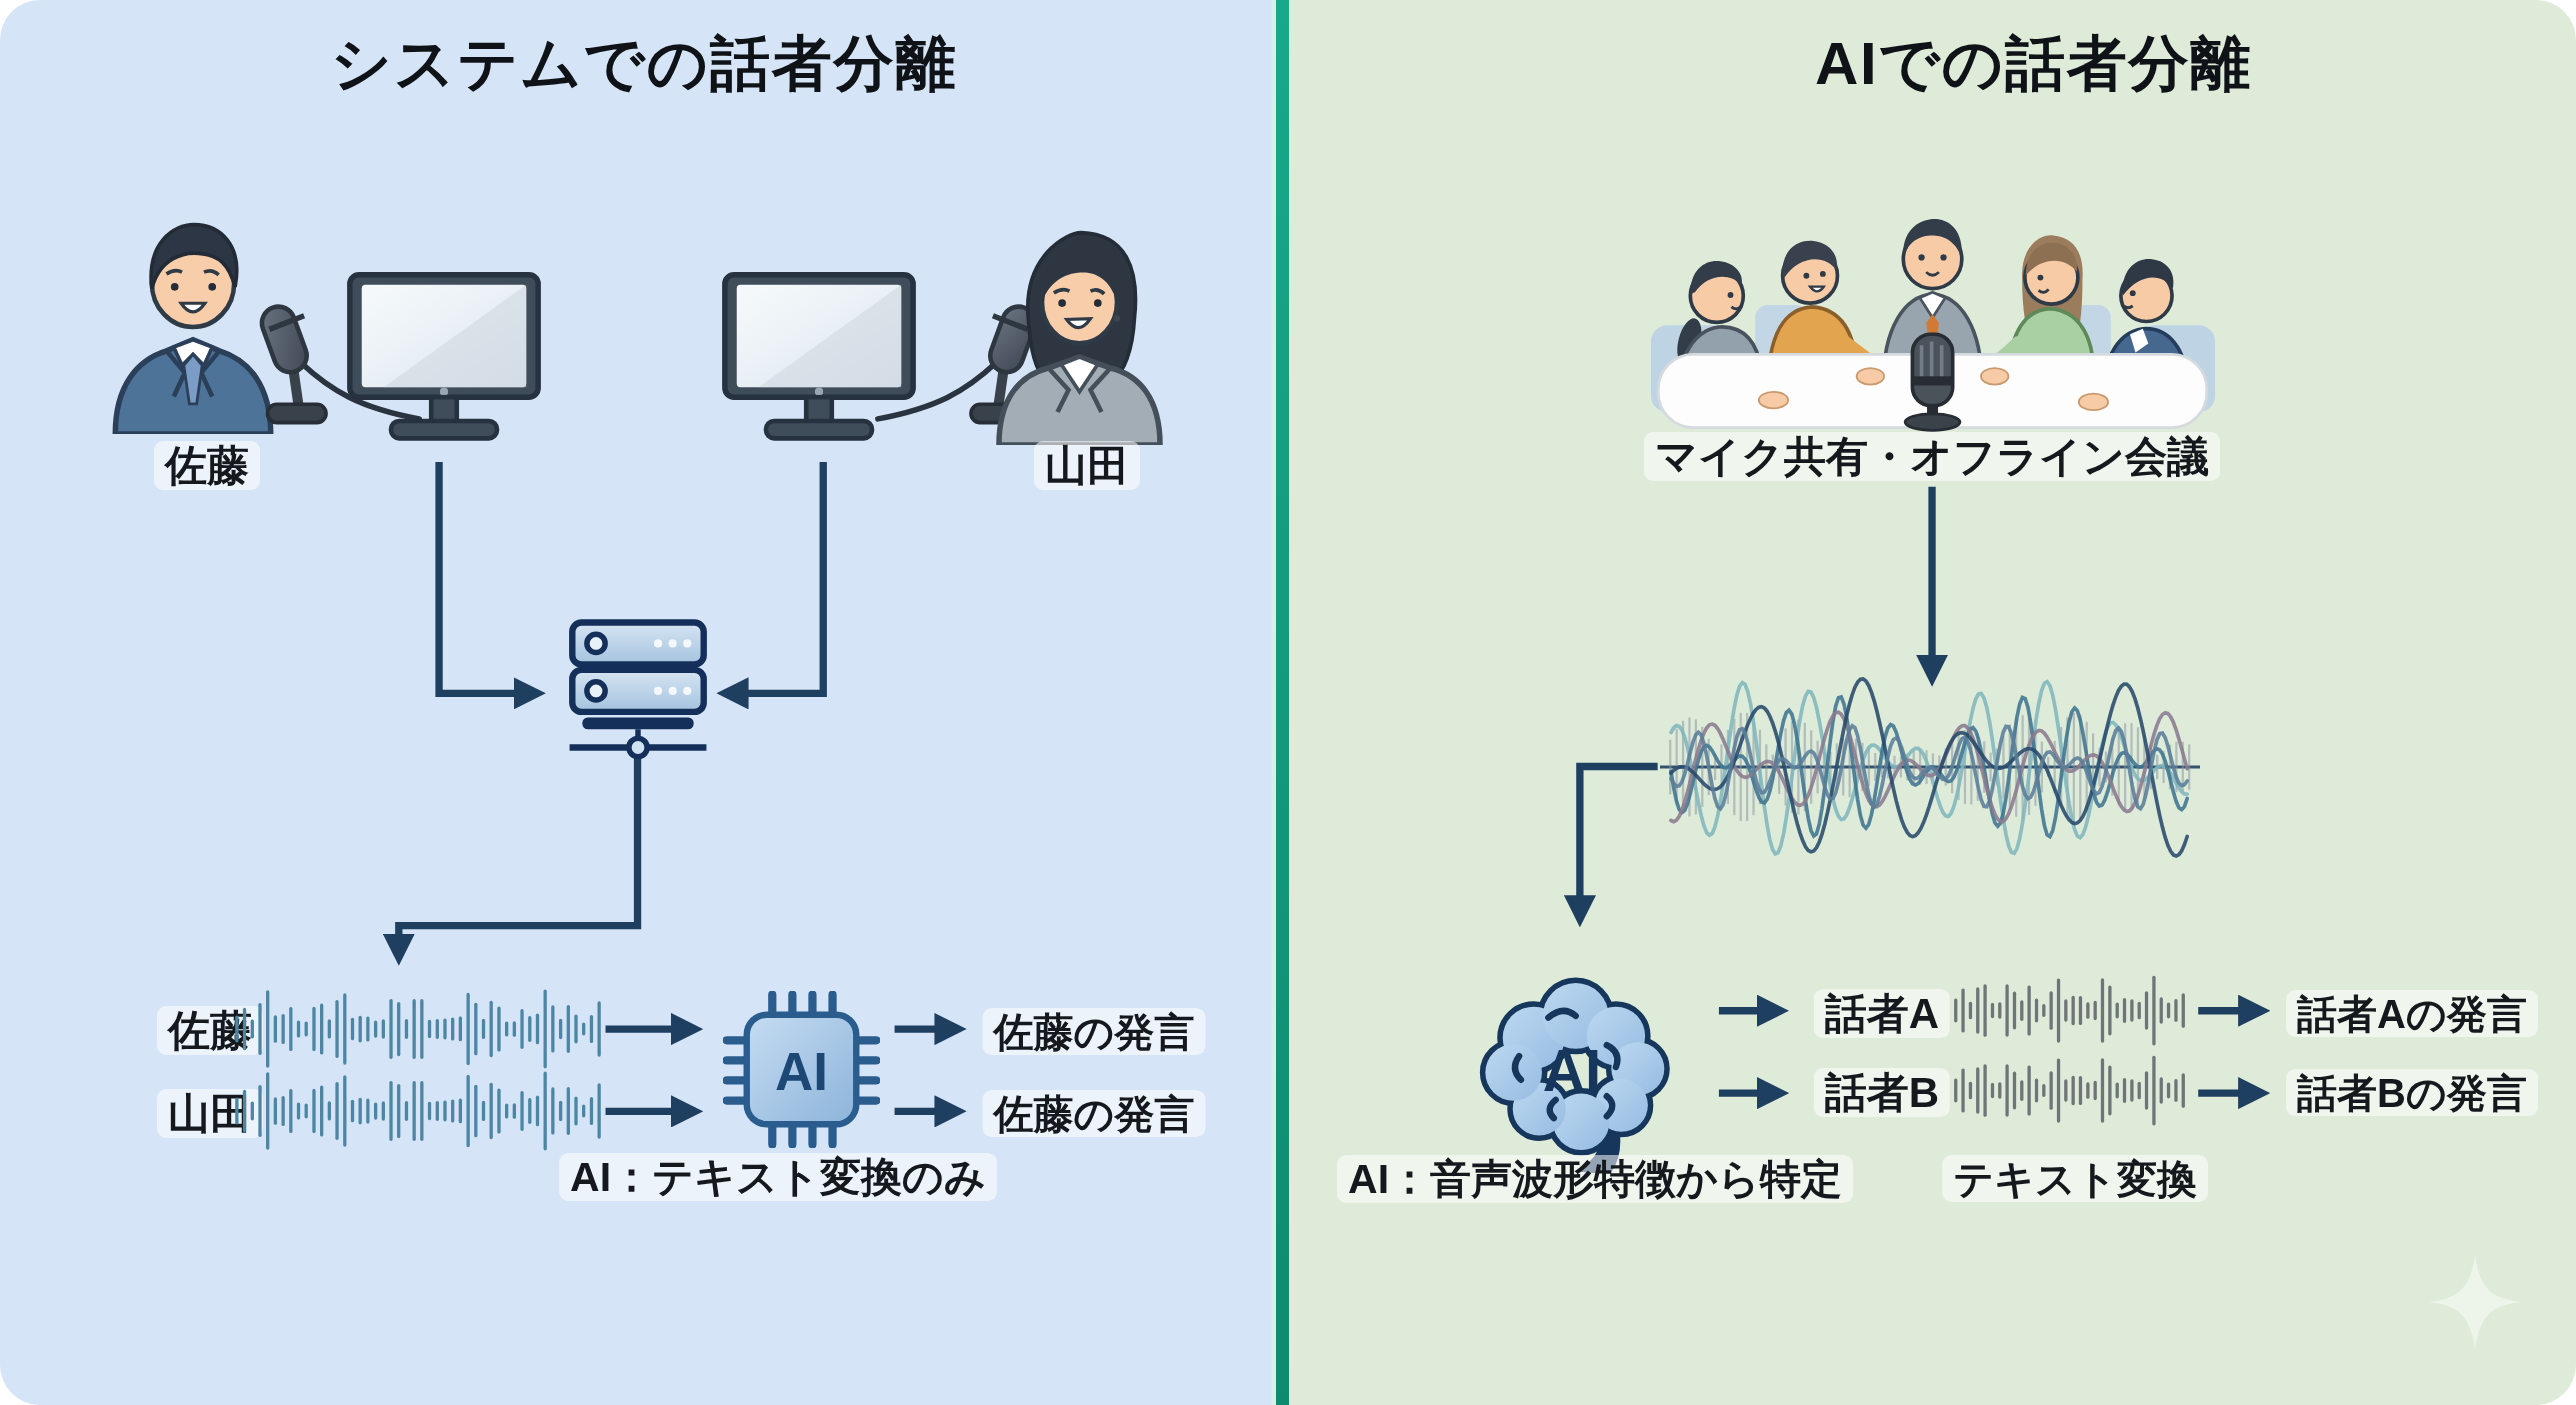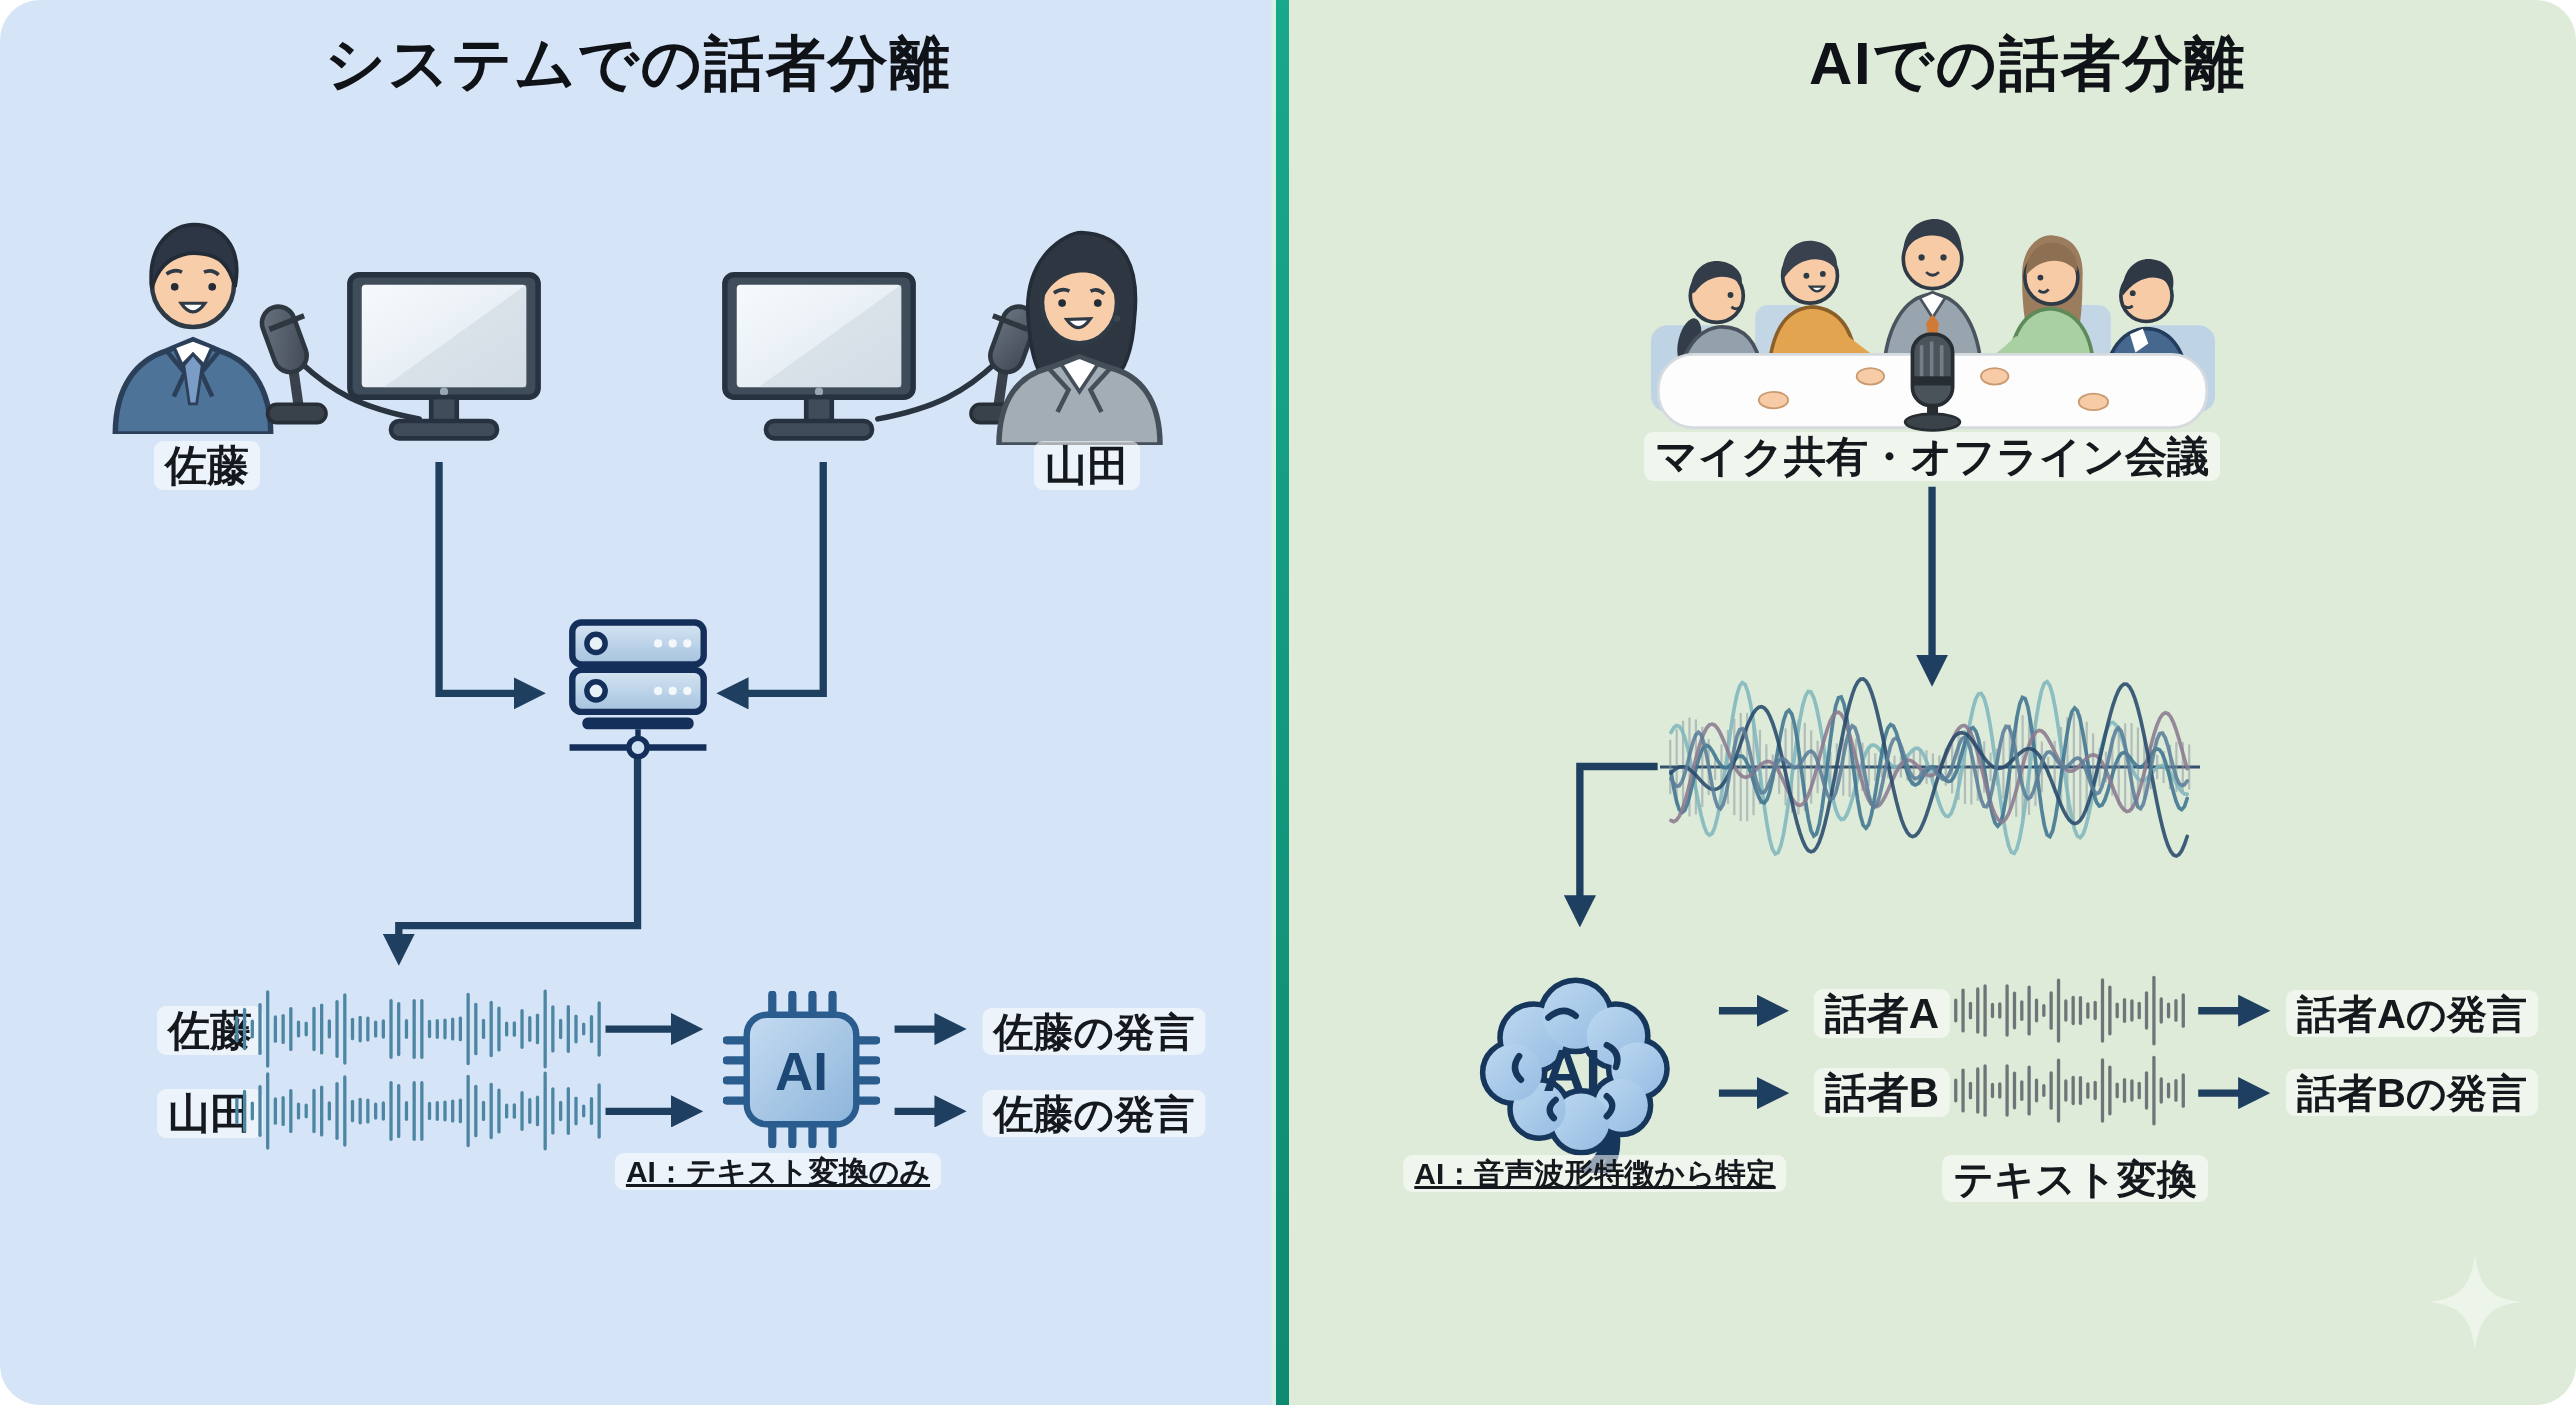--- a/index.html
+++ b/index.html
@@ -1,40 +1,40 @@
 <!DOCTYPE html>
 <html style="--left-bg: #d5e4f6; --right-bg: #ddebd8;font-size:14.6px"><head>
 <meta charset="utf-8">
 <style>
   html,body{margin:0;padding:0;background:#ffffff;}
   .canvas{
     position:relative;width:2576px;height:1405px;overflow:hidden;
     border-radius:40px;font-family:"Liberation Sans","DejaVu Sans",sans-serif;
     color:#15181c;
   }
-  .panel{position:absolute;top:0;height:1405px;}
+  .panel{position:absolute;top:0;height:1405px;padding-left:12px;}
   .panel.left{left:0;width:1276px;background:var(--left-bg,#d5e4f6);}
   .panel.right{left:1289px;width:1477px;background:var(--right-bg,#ddebd8);}
   .divider{
     position:absolute;left:1276px;top:0;width:12.8px;height:1405px;
     background:linear-gradient(180deg,#18a88b,#0e8a70);
     box-shadow:-4.6px 0 0 rgba(216,241,231,.9),4.6px 0 0 rgba(216,241,231,.9);
   }
   .abs{position:absolute;}
   .title{
     position:absolute;top:24px;left:0;width:100%;text-align:center;
     font-size:60px;font-weight:900;letter-spacing:1.8px;color:#0f1216;white-space:nowrap;
   }
   .jp-label{
     position:absolute;font-weight:800;color:#15181c;white-space:nowrap;line-height:1;
     background:rgba(255,255,255,.55);border-radius:9.1px;padding:3.7px 11px;
   }
   .centered{transform:translateX(-50%);}
   .cap{font-size:42px;}
-  .note{font-size:30px;text-decoration:underline;}
+  .note{font-size:41px;}
   .rowtxt{font-size:42px;}
   .outtxt{font-size:40px;text-align:center;}
   svg{display:block;}
   .connectors{position:absolute;left:0;top:0;pointer-events:none;}
 </style>
 </head>
 <body>
 
 <svg width="0" height="0" style="position:absolute" aria-hidden="true">
   <defs>

